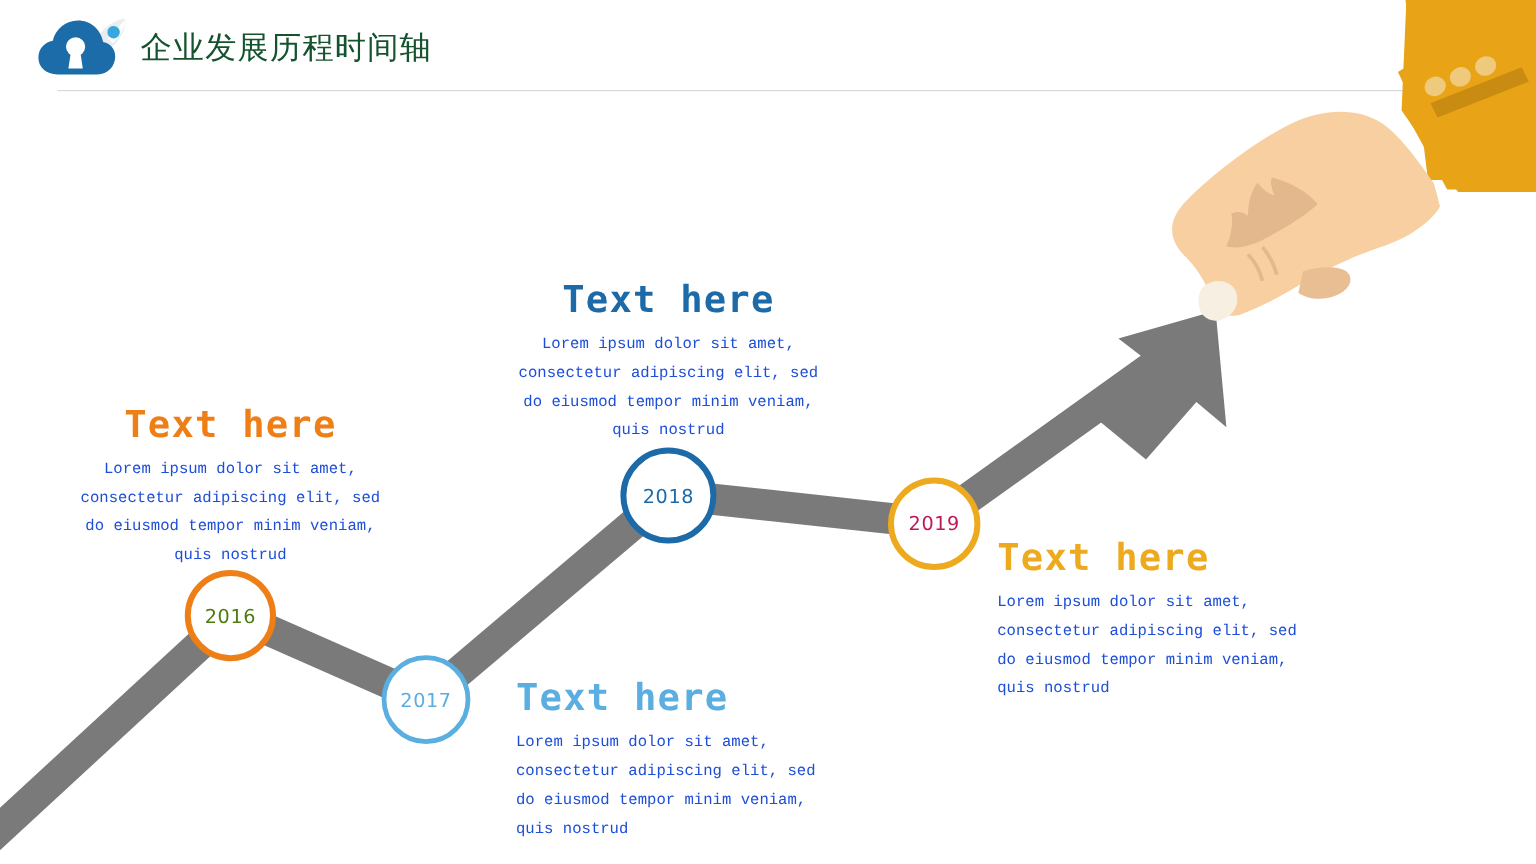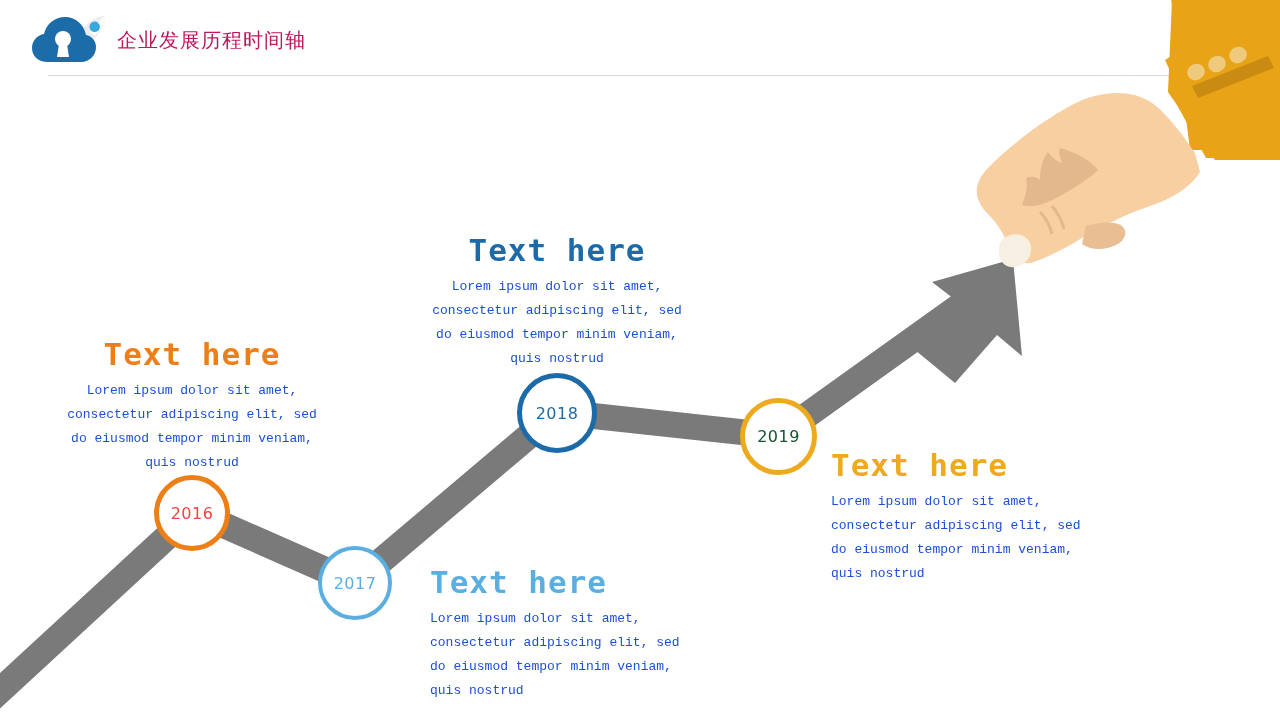--- a/index.html
+++ b/index.html
@@ -29,23 +29,23 @@
     position: absolute;
     left: 28px;
     top: 8px;
     width: 86px;
     height: 62px;
   }
   #header-title {
     position: absolute;
     left: 117px;
     top: 25px;
-    font-size: 20px;
+    font-size: 26px;
     line-height: 30px;
-    color: #be185d;
+    color: #14532d;
     letter-spacing: 1px;
     white-space: nowrap;
     font-family: "DejaVu Sans", "Liberation Sans", sans-serif;
   }
   #header-divider {
     position: absolute;
     left: 48px;
     top: 75px;
     width: 1182px;
     height: 1px;
@@ -182,33 +182,33 @@
              C1104 251 1090 250 1082 244 Z" fill="#E8BE92"></path>
 
     <path d="M1004 238
              C1012 232 1024 233 1029 241
              C1034 250 1030 262 1019 266
              C1009 270 1000 264 999 254
              C998 247 1000 241 1004 238 Z" fill="#F6EFE2"></path>
   </svg>
 
   <div class="year-node" style="left:154px; top:475px; width:76px; height:76px; border:5px solid #EE7F17;">
-    <span class="year-label" style="color:#ef4444;">2016</span>
+    <span class="year-label" style="color:#4d7c0f;">2016</span>
   </div>
 
   <div class="year-node" style="left:318px; top:546px; width:74px; height:74px; border:4px solid #5BAEE0;align-items:center;">
     <span class="year-label" style="color:#5BAEE0;">2017</span>
   </div>
 
   <div class="year-node" style="left:517px; top:373px; width:80px; height:80px; border:5px solid #1C6BA8;">
     <span class="year-label" style="color:#1C6BA8;">2018</span>
   </div>
 
   <div class="year-node" style="left:740px; top:398px; width:77px; height:77px; border:5px solid #EDAA1E;">
-    <span class="year-label" style="color:#14532d;">2019</span>
+    <span class="year-label" style="color:#be185d;">2019</span>
   </div>
 
   <div class="text-block align-center" style="left:47px; top:320px; width:290px;">
     <div class="tb-title" style="color:#EE7F17;">Text here</div>
     <div class="tb-body">
       <span>Lorem ipsum dolor sit amet,</span>
       <span>consectetur adipiscing elit, sed</span>
       <span>do eiusmod tempor minim veniam,</span>
       <span>quis nostrud</span>
     </div>

